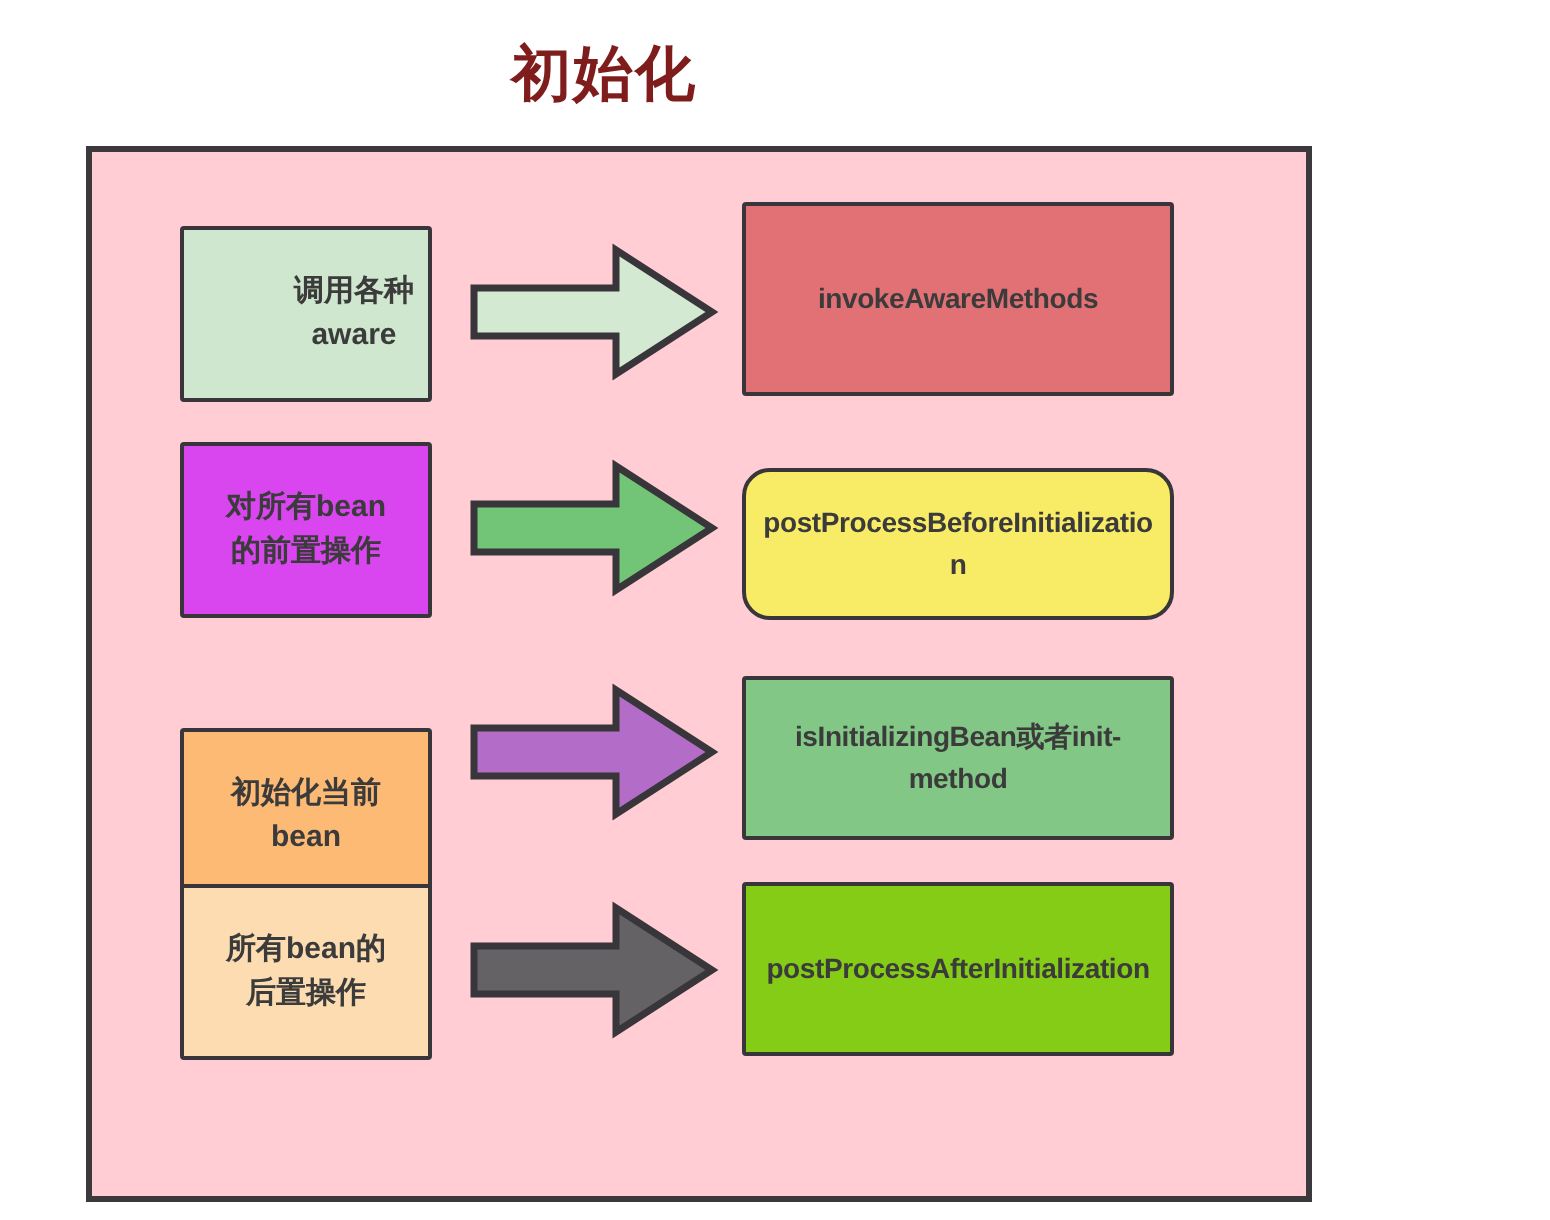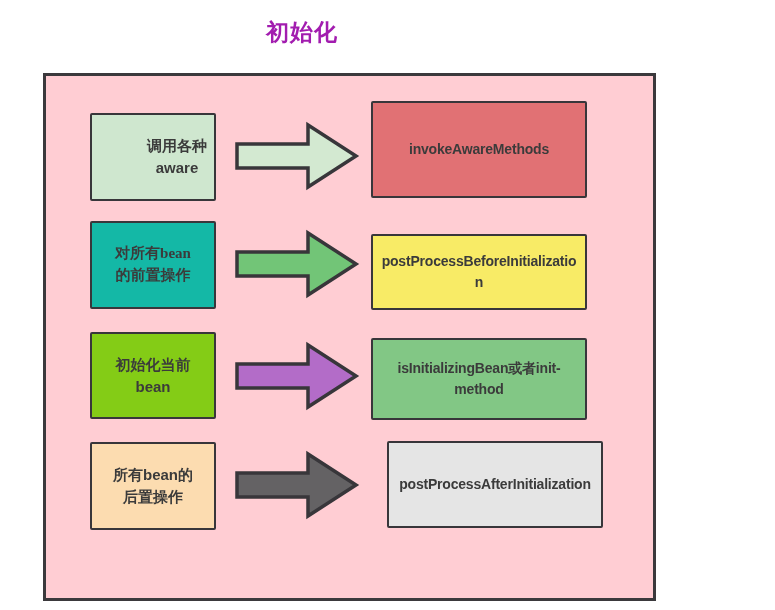--- a/index.html
+++ b/index.html
@@ -11,23 +11,23 @@
     font-family: "Liberation Sans", "DejaVu Sans", sans-serif;
     overflow: hidden;
     position: relative;
   }
   .title {
     position: absolute;
     top: 17px;
     left: 52px;
     width: 500px;
     text-align: center;
-    font-size: 23px;
+    font-size: 30px;
     font-weight: bold;
-    color: #a21caf;
+    color: #7f1d1d;
     letter-spacing: 1px;
   }
   .container {
     position: absolute;
     left: 43px;
     top: 73px;
     width: 613px;
     height: 528px;
     box-sizing: border-box;
     background: #ffcdd3;
@@ -70,21 +70,21 @@
   
   .r1 .left-box  { top: 37px;  height: 88px; }
   .r2 .left-box  { top: 145px; height: 88px; }
   .r3 .left-box  { top: 256px; height: 87px; }
   .r4 .left-box  { top: 366px; height: 88px; text-align: center; }
   .r1 .arrow     { top: 42px;  }
   .r2 .arrow     { top: 150px; }
   .r3 .arrow     { top: 262px; }
   .r4 .arrow     { top: 371px; }
   .r1 .right-box { top: 25px;  height: 97px; }
-  .r2 .right-box { top: 158px; height: 76px; }
+  .r2 .right-box { top: 158px; height: 76px; border-radius: 14px; }
   .r3 .right-box { top: 262px; height: 82px; }
   .r4 .right-box { top: 365px; height: 87px; }
 </style>
 </head>
 <body>
 
 <div class="title">初始化</div>
 
 <div class="container">
 
@@ -95,51 +95,51 @@
     </div>
     <svg class="arrow" viewBox="0 0 126 76" preserveAspectRatio="none">
       <polygon points="3,26 74,26 74,7 122,38 74,69 74,50 3,50" stroke="#38363a" stroke-width="3.5" stroke-linejoin="miter" fill="#d3e9d1"></polygon>
     </svg>
     <div class="box right-box" style="background-color: rgb(225, 113, 116);">
       <span class="right-label">invokeAwareMethods</span>
     </div>
   </div>
 
   <div class="row r2">
-    <div class="box left-box" style="background-color: #14b8a6; font-family: Liberation Serif, serif;">
+    <div class="box left-box" style="background-color: #d946ef;">
       <span class="left-label">对所有bean
 的前置操作</span>
     </div>
     <svg class="arrow" viewBox="0 0 126 76" preserveAspectRatio="none">
       <polygon points="3,26 74,26 74,7 122,38 74,69 74,50 3,50" stroke="#38363a" stroke-width="3.5" stroke-linejoin="miter" fill="#72c577"></polygon>
     </svg>
     <div class="box right-box" style="background-color: rgb(248, 235, 102);">
       <span class="right-label">postProcessBeforeInitialization</span>
     </div>
   </div>
 
   <div class="row r3">
-    <div class="box left-box" style="background-color: #84cc16;">
+    <div class="box left-box" style="background-color: #fdba74; margin-top: 32px;">
       <span class="left-label">初始化当前
 bean</span>
     </div>
     <svg class="arrow" viewBox="0 0 126 76" preserveAspectRatio="none">
       <polygon points="3,26 74,26 74,7 122,38 74,69 74,50 3,50" stroke="#38363a" stroke-width="3.5" stroke-linejoin="miter" fill="#b36cc8"></polygon>
     </svg>
     <div class="box right-box" style="background-color: rgb(130, 199, 133);">
       <span class="right-label">isInitializingBean或者init-method</span>
     </div>
   </div>
 
   <div class="row r4">
     <div class="box left-box" style="background-color: rgb(252, 220, 176);">
       <span class="left-label">所有bean的
 后置操作</span>
     </div>
     <svg class="arrow" viewBox="0 0 126 76" preserveAspectRatio="none">
       <polygon points="3,26 74,26 74,7 122,38 74,69 74,50 3,50" stroke="#38363a" stroke-width="3.5" stroke-linejoin="miter" fill="#646264"></polygon>
     </svg>
-    <div class="box right-box" style="background-color: #e5e5e5; margin-left: 16px;">
+    <div class="box right-box" style="background-color: #84cc16;">
       <span class="right-label">postProcessAfterInitialization</span>
     </div>
   </div>
 
 </div>
 
 </body></html>

